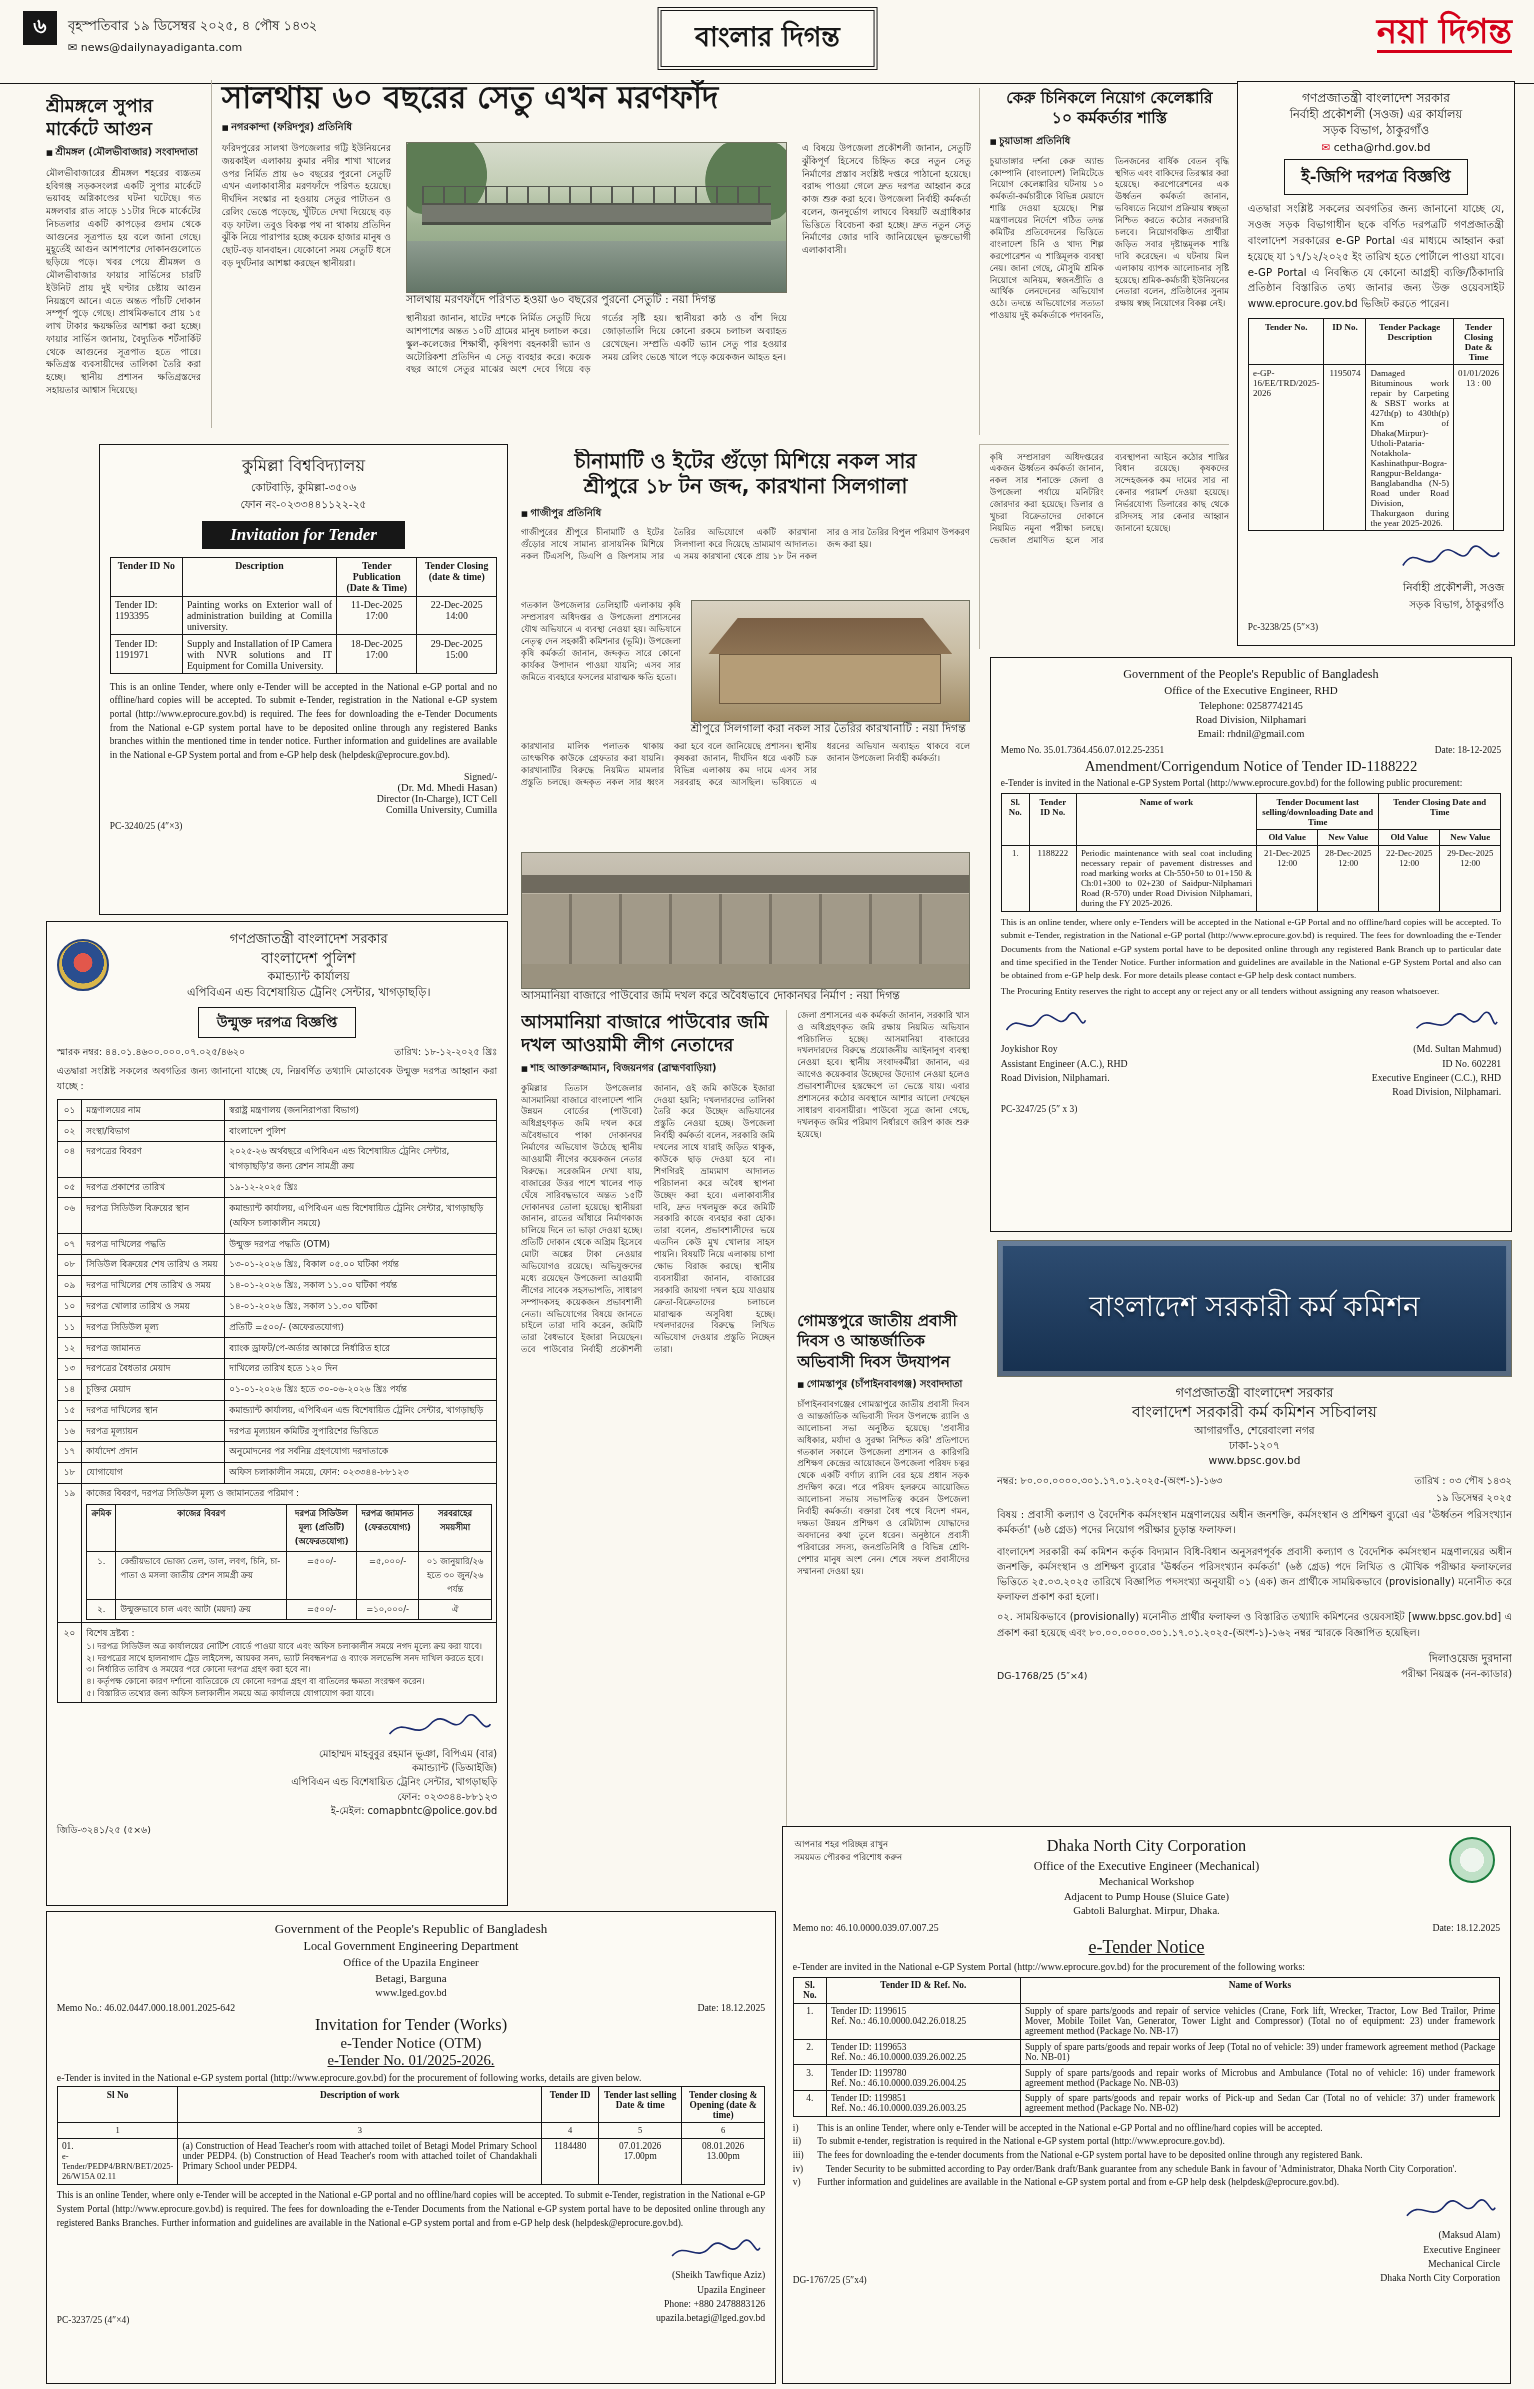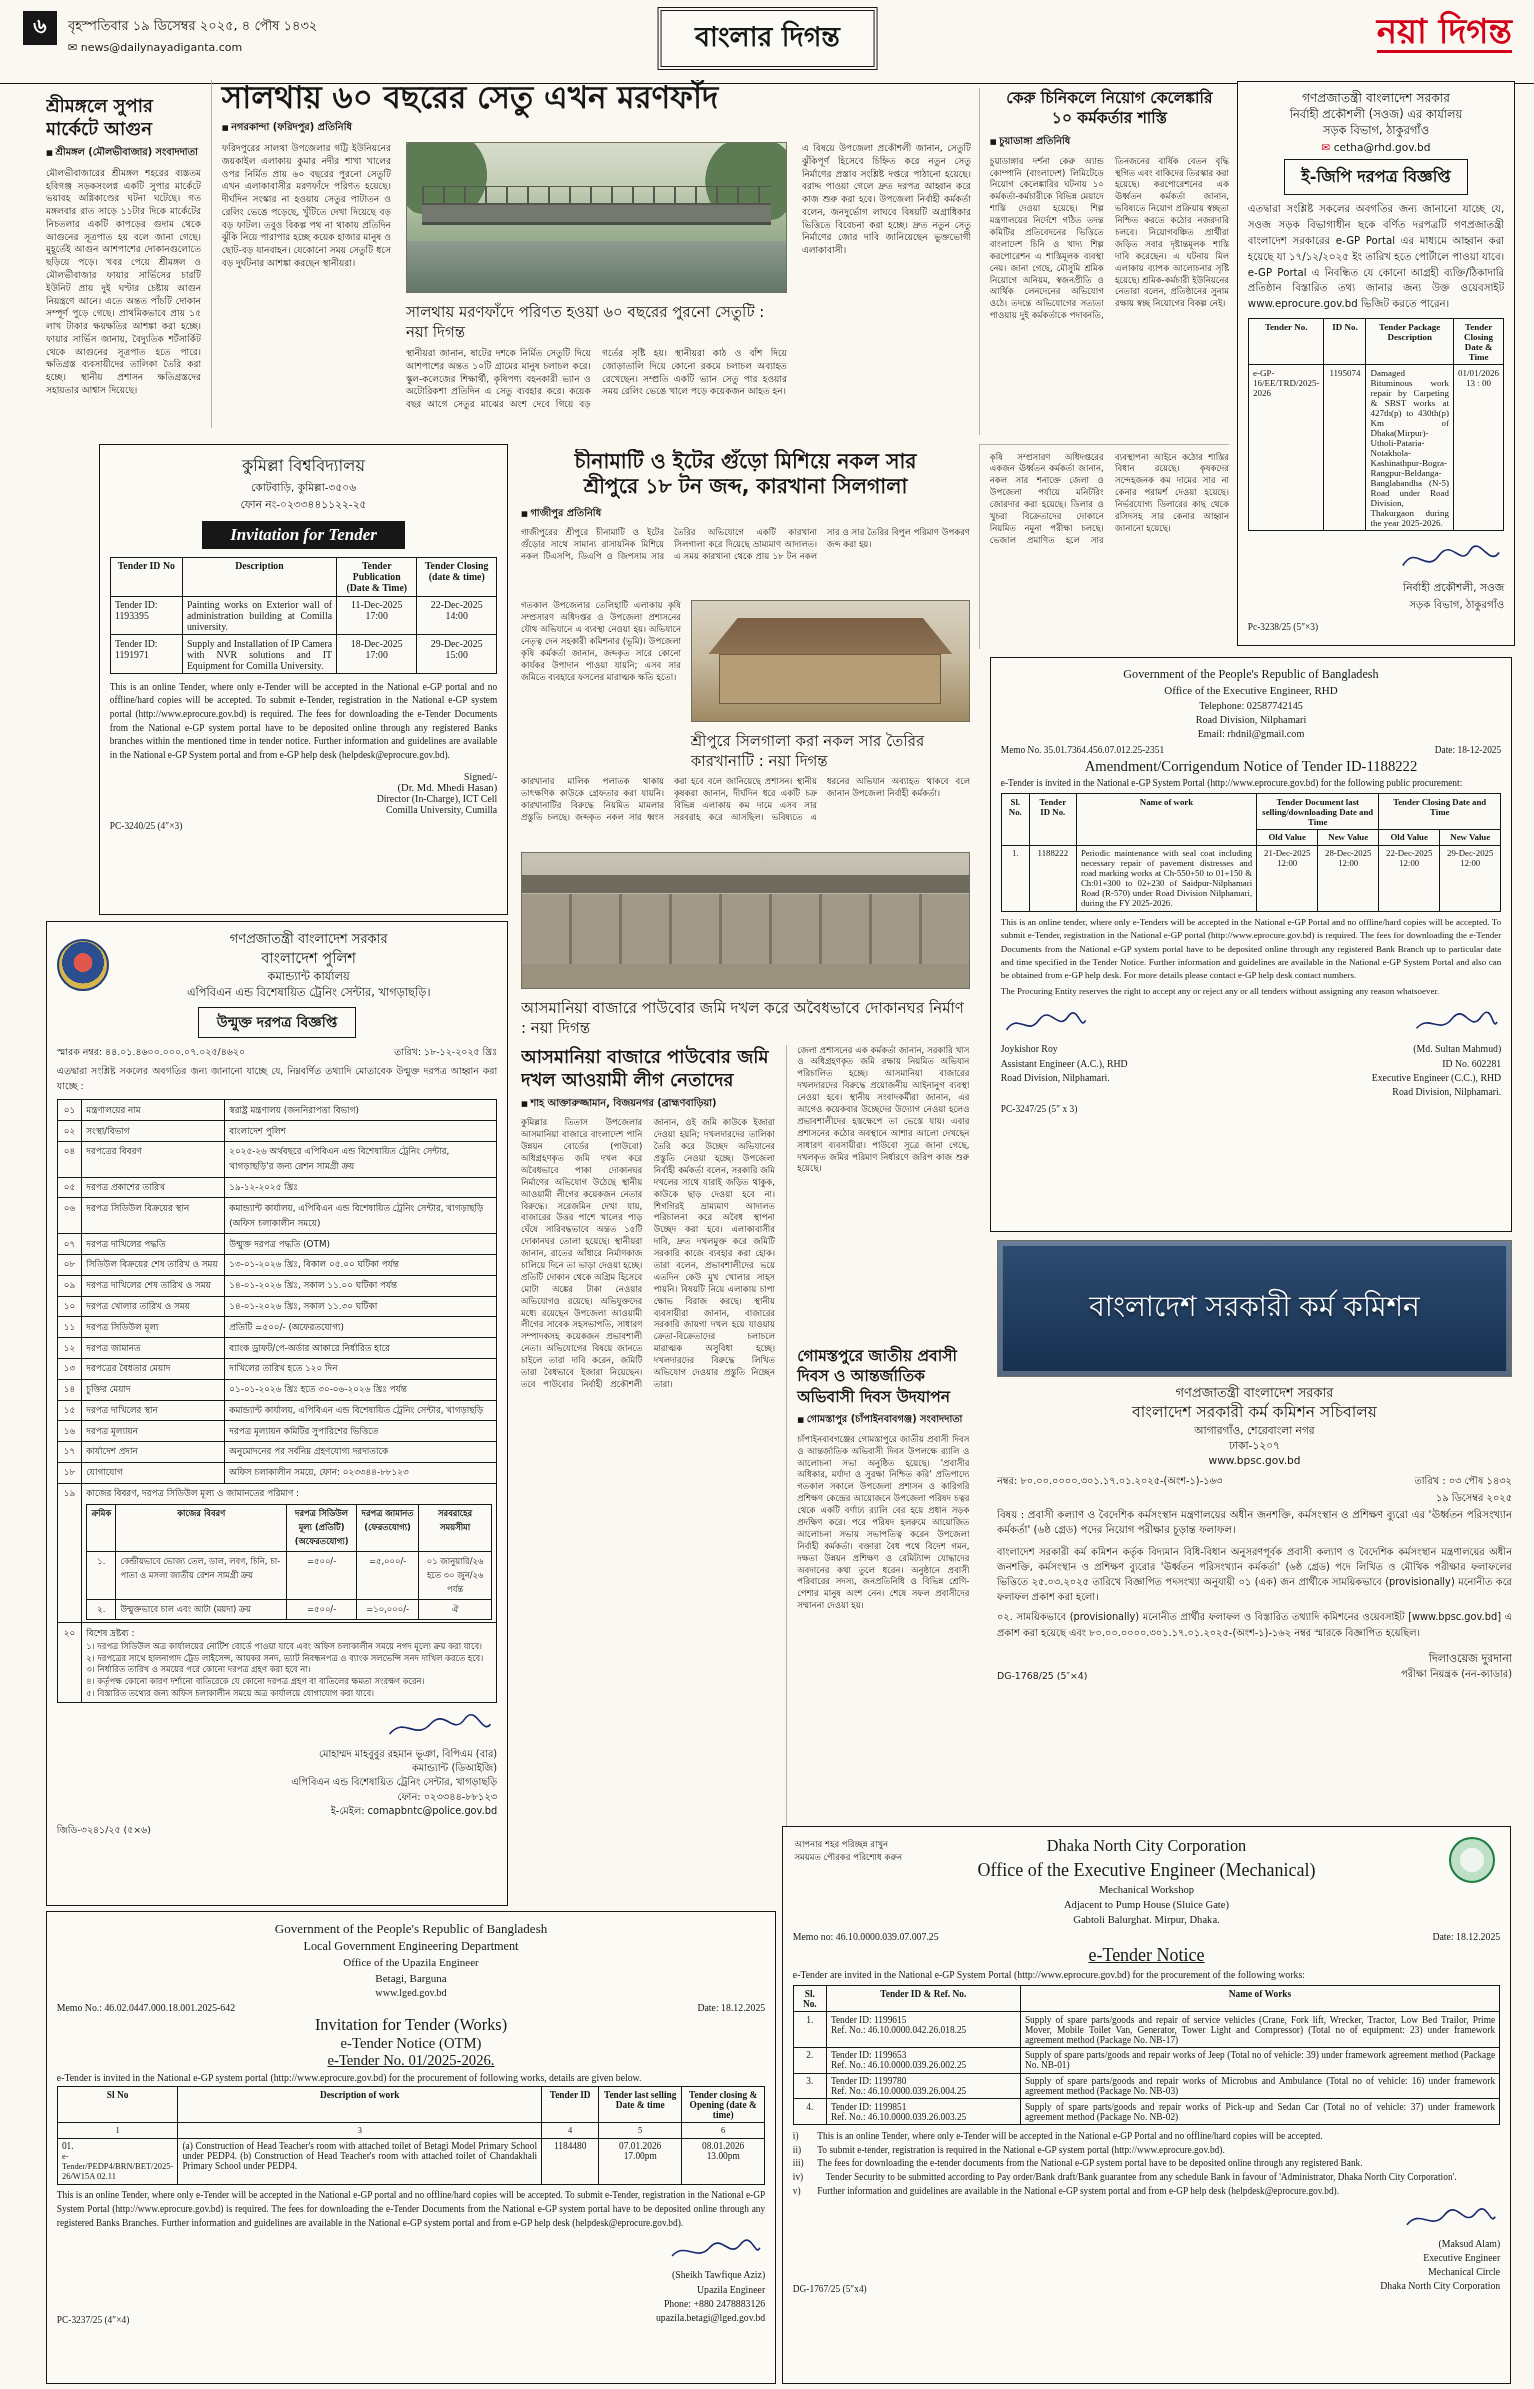--- a/index.html
+++ b/index.html
@@ -8,21 +8,21 @@
   font-family:"DejaVu Sans","Liberation Sans",sans-serif;outline:0.8px solid #555;overflow:hidden}
 .abs{position:absolute}
 .c{text-align:center}.r{text-align:right}.j{text-align:justify}.b{font-weight:400}
 .serif{font-family:"Liberation Serif","DejaVu Serif",serif}
 .bodytext{font-size:9px;line-height:1.42;text-align:justify}
 .small{font-size:8.5px;line-height:1.4;text-align:justify}
 .cols2{column-count:2;column-gap:11.4px}
 .cols3{column-count:3;column-gap:9.8px}
 .byline{font-weight:700;font-size:9.8px;margin:4.1px 0 5.7px}
 .byline::before{content:"■ ";font-size:7.3px}
-.cap{font-size:15px;line-height:1.3;margin-top:10px}
+.cap{font-size:11px;line-height:1.3;margin-top:0}
 .h1{font-size:31px;line-height:1.14;font-weight:700}
 .h2{font-size:20.4px;line-height:1.24;font-weight:700}
 .h3{font-size:18px;line-height:1.28;font-weight:700}
 .h4{font-size:15.5px;line-height:1.32;font-weight:700}
 .t{border-collapse:collapse;width:100%}
 .t th,.t td{border:0.8px solid #171717;padding:2.4px 4.1px;vertical-align:top}
 .t th{text-align:center;font-weight:700}
 .photo{position:relative;overflow:hidden;border:0.8px solid #70705f}
 .ref{font-size:9.4px}
 .notice-box{border:1.6px solid #171717;background:#fcfaf4;padding:8.1px 9.8px;overflow:hidden}
@@ -491,21 +491,21 @@
     </div>
   </div>
 
   <div class="abs notice-box serif" style="left:782px;top:1826px;width:729px;height:558px">
     <div class="abs" style="left:11.4px;top:11.4px;width:122px;font-size:8.5px;line-height:1.5;font-family:'DejaVu Sans','Liberation Sans',sans-serif">
       <div>আপনার শহর পরিচ্ছন্ন রাখুন</div>
       <div>সময়মত পৌরকর পরিশোধ করুন</div>
     </div>
     <div class="abs seal" style="right:14.7px;top:9.8px"></div>
     <div class="c b orgline" style="font-size:16.3px">Dhaka North City Corporation</div>
-    <div class="c b orgline" style="font-size:18px">Office of the Executive Engineer (Mechanical)</div>
+    <div class="c b orgline" style="font-size:12px">Office of the Executive Engineer (Mechanical)</div>
     <div class="c orgline" style="font-size:10.6px">Mechanical Workshop</div>
     <div class="c orgline" style="font-size:10.6px">Adjacent to Pump House (Sluice Gate)</div>
     <div class="c orgline" style="font-size:10.6px;margin-bottom:3.3px">Gabtoli Balurghat. Mirpur, Dhaka.</div>
     <div style="display:flex;justify-content:space-between;font-size:9.8px;margin-bottom:3.3px">
       <span>Memo no: 46.10.0000.039.07.007.25</span>
       <span>Date: 18.12.2025</span>
     </div>
     <div class="c b" style="font-size:18px;text-decoration:underline;margin-bottom:3.3px">e-Tender Notice</div>
     <div style="font-size:9.8px;margin-bottom:4.9px">e-Tender are invited in the National e-GP System Portal (http://www.eprocure.gov.bd) for the procurement of the following works:</div>
     <table class="t" style="font-size:9.4px">

